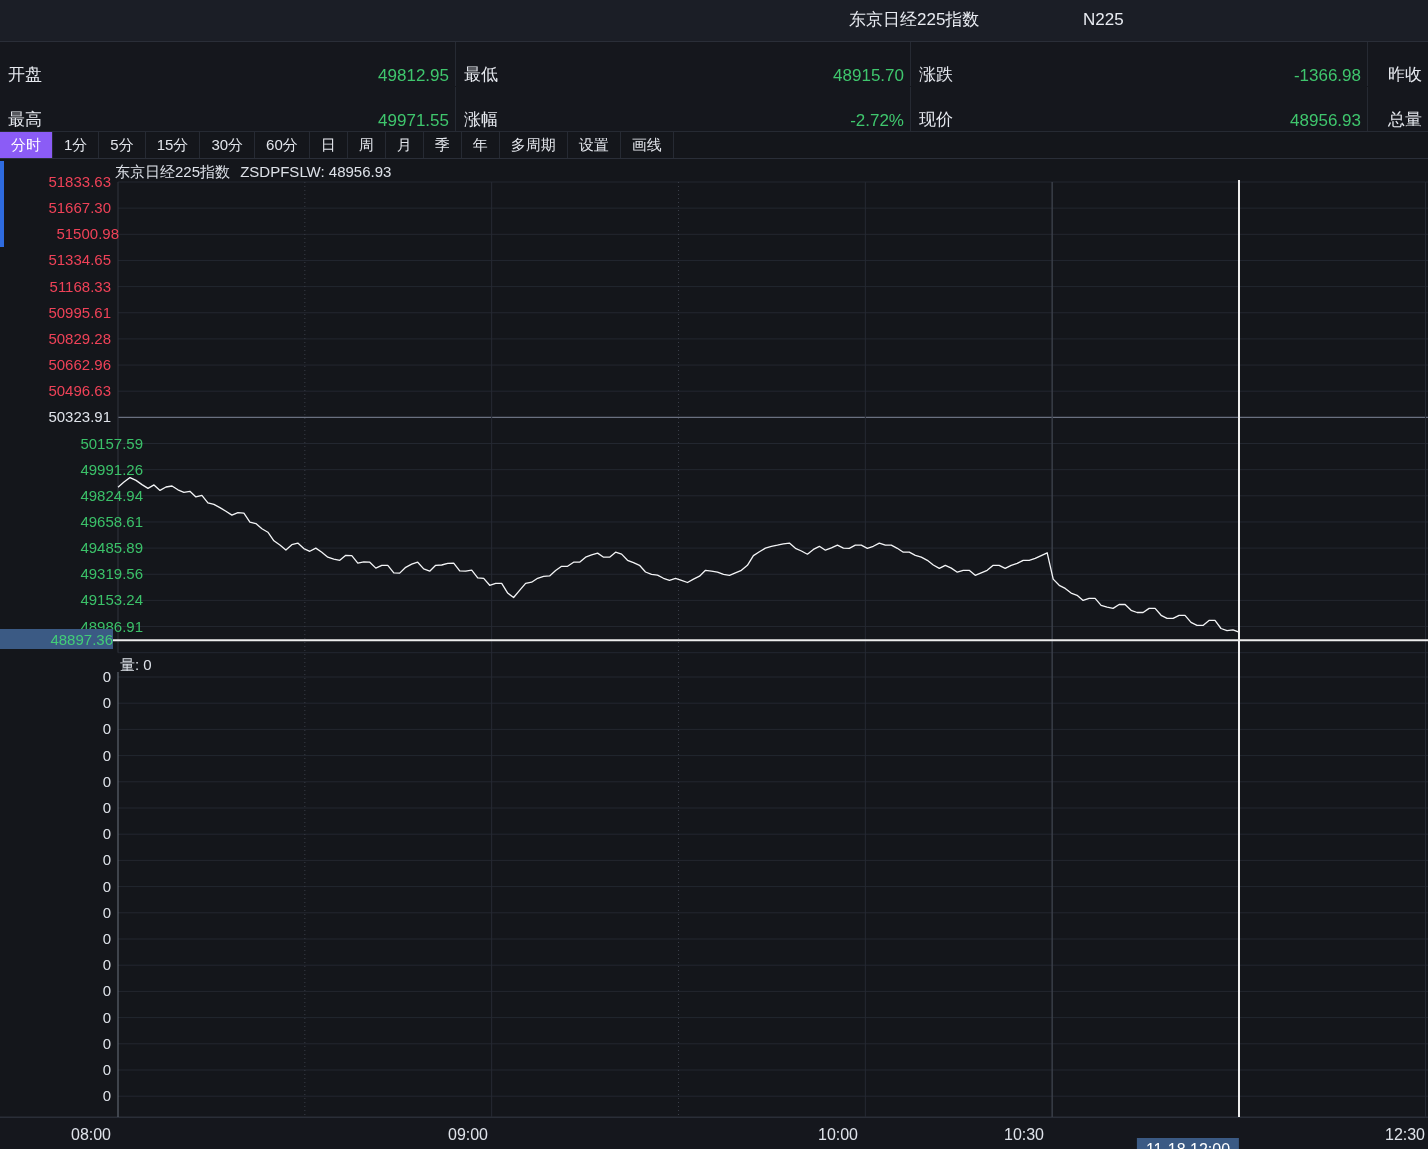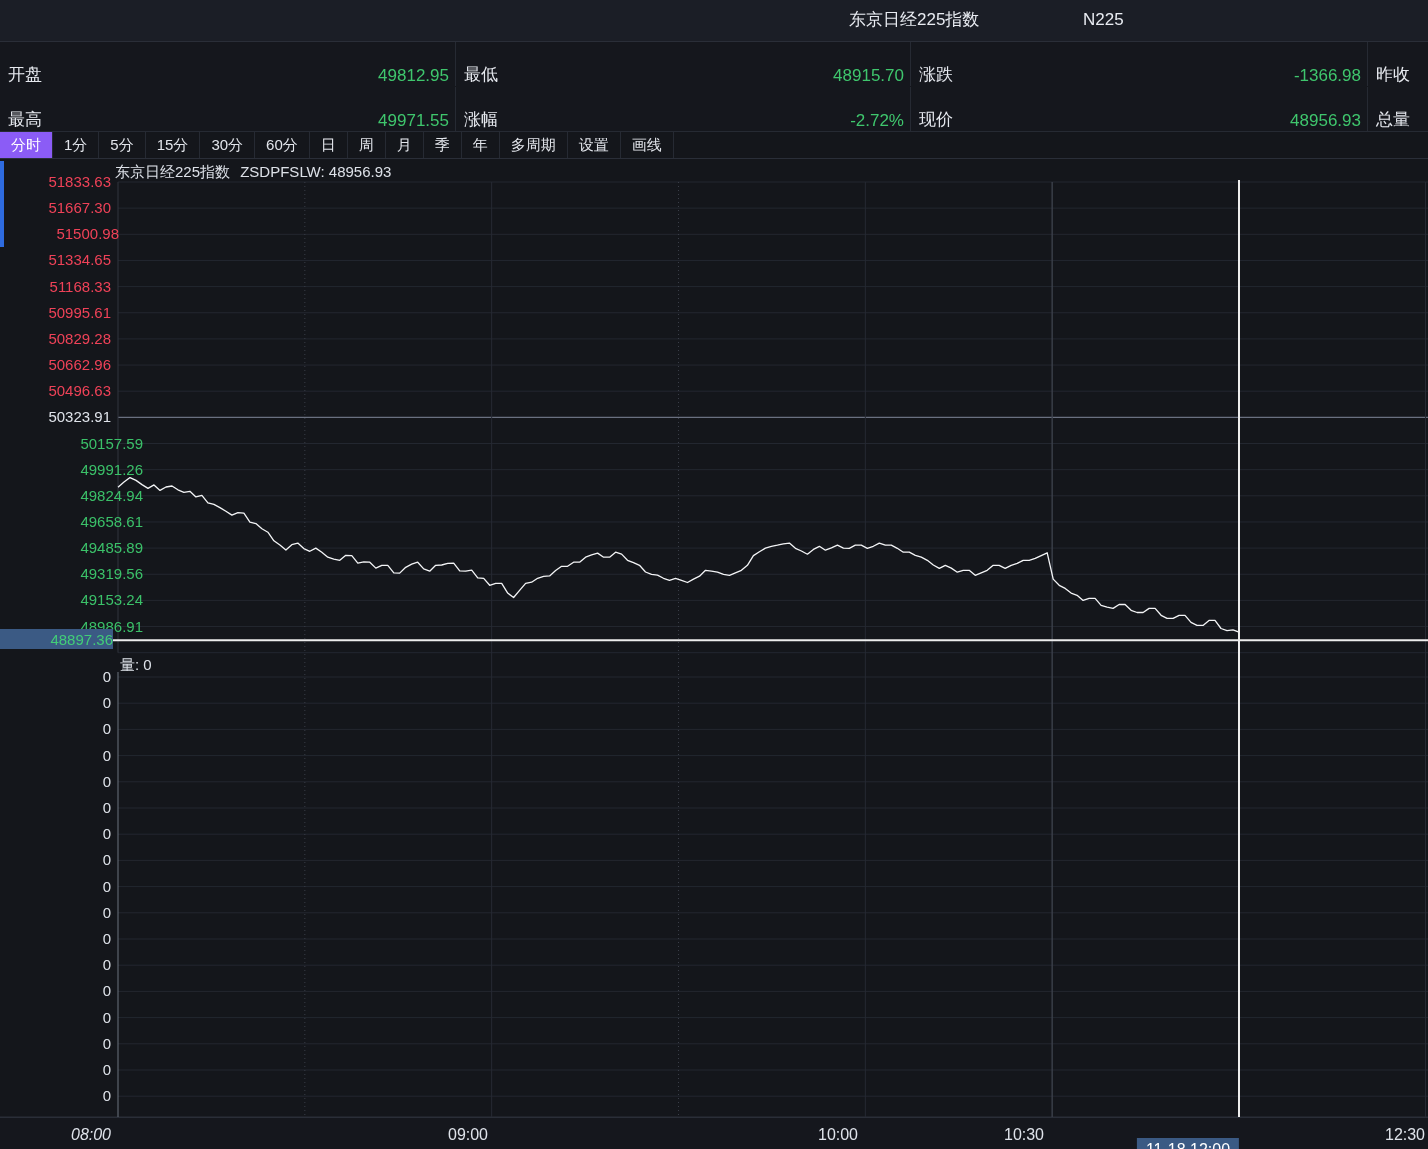--- a/index.html
+++ b/index.html
@@ -13,21 +13,21 @@
   #title-bar{position:absolute;left:0;top:0;width:1428px;height:41px;background:#1b1e26;border-bottom:1px solid #2a2e38;}
   #title-bar .t{position:absolute;top:0;line-height:40px;font-size:17px;color:#e9ecf2;}
   #instrument-title{left:849px;}
   #instrument-symbol{left:1083px;}
   
   #quote-bar{position:absolute;left:0;top:42px;width:1428px;height:89px;background:#15171d;border-bottom:1px solid #262a33;}
   .q-row{position:absolute;left:0;width:1428px;height:44px;display:flex;}
   .q-row.r0{top:0;} .q-row.r1{top:45px;}
   .q-group{display:flex;align-items:flex-end;height:100%;box-sizing:border-box;overflow:hidden;}
   .q-group.g0{width:455px;} .q-group.g1{width:455px;border-left:1px solid #262a33;}
-  .q-group.g2{width:457px;border-left:1px solid #262a33;} .q-group.g3{width:61px;border-left:1px solid #262a33;}
+  .q-group.g2{width:457px;border-left:1px solid #262a33;} .q-group.g3{width:61px;border-left:1px solid #262a33;padding-left:12px;}
   .q-label{font-size:17px;color:#e6e9ef;padding-left:8px;white-space:nowrap;}
   .q-value{font-size:17px;color:#3fc66d;margin-left:auto;padding-right:6px;white-space:nowrap;}
   
   #period-tab-bar{position:absolute;left:0;top:132px;width:1428px;height:26px;display:flex;background:#14161b;border-bottom:1px solid #2a2e38;}
   .tab{height:26px;line-height:26px;padding:0 11px;font-size:15px;color:#e2e5eb;border-right:1px solid #262a33;cursor:default;white-space:nowrap;}
   .tab.selected{background:#8b5cf6;color:#ffffff;}
   
   #chart-area{position:absolute;left:0;top:158px;width:1428px;height:991px;}
   #chart-svg{position:absolute;left:0;top:0;}
   #chart-overlay-title{position:absolute;left:115px;top:5px;font-size:15px;color:#dde1e8;white-space:nowrap;z-index:4;}
@@ -204,21 +204,21 @@
         <div class="vol-zero" style="top: 771px;">0</div>
         <div class="vol-zero" style="top: 797.2px;">0</div>
         <div class="vol-zero" style="top: 823.4px;">0</div>
         <div class="vol-zero" style="top: 849.6px;">0</div>
         <div class="vol-zero" style="top: 875.8px;">0</div>
         <div class="vol-zero" style="top: 902px;">0</div>
         <div class="vol-zero" style="top: 928.2px;">0</div>
       </div>
 
     <div id="time-axis">
-        <div class="x-label" style="left: 91px; font-style: italic;">08:00</div>
+        <div class="x-label" style="left: 91px;">08:00</div>
         <div class="x-label" style="left: 468px;">09:00</div>
         <div class="x-label" style="left: 838px;">10:00</div>
         <div class="x-label" style="left: 1024px;">10:30</div>
         <div class="x-label highlight" style="left: 1188px;">11-18 12:00</div>
         <div class="x-label" style="left: 1405px;">12:30</div>
       </div>
 
     <div id="scroll-indicator"></div>
   </div>
 

